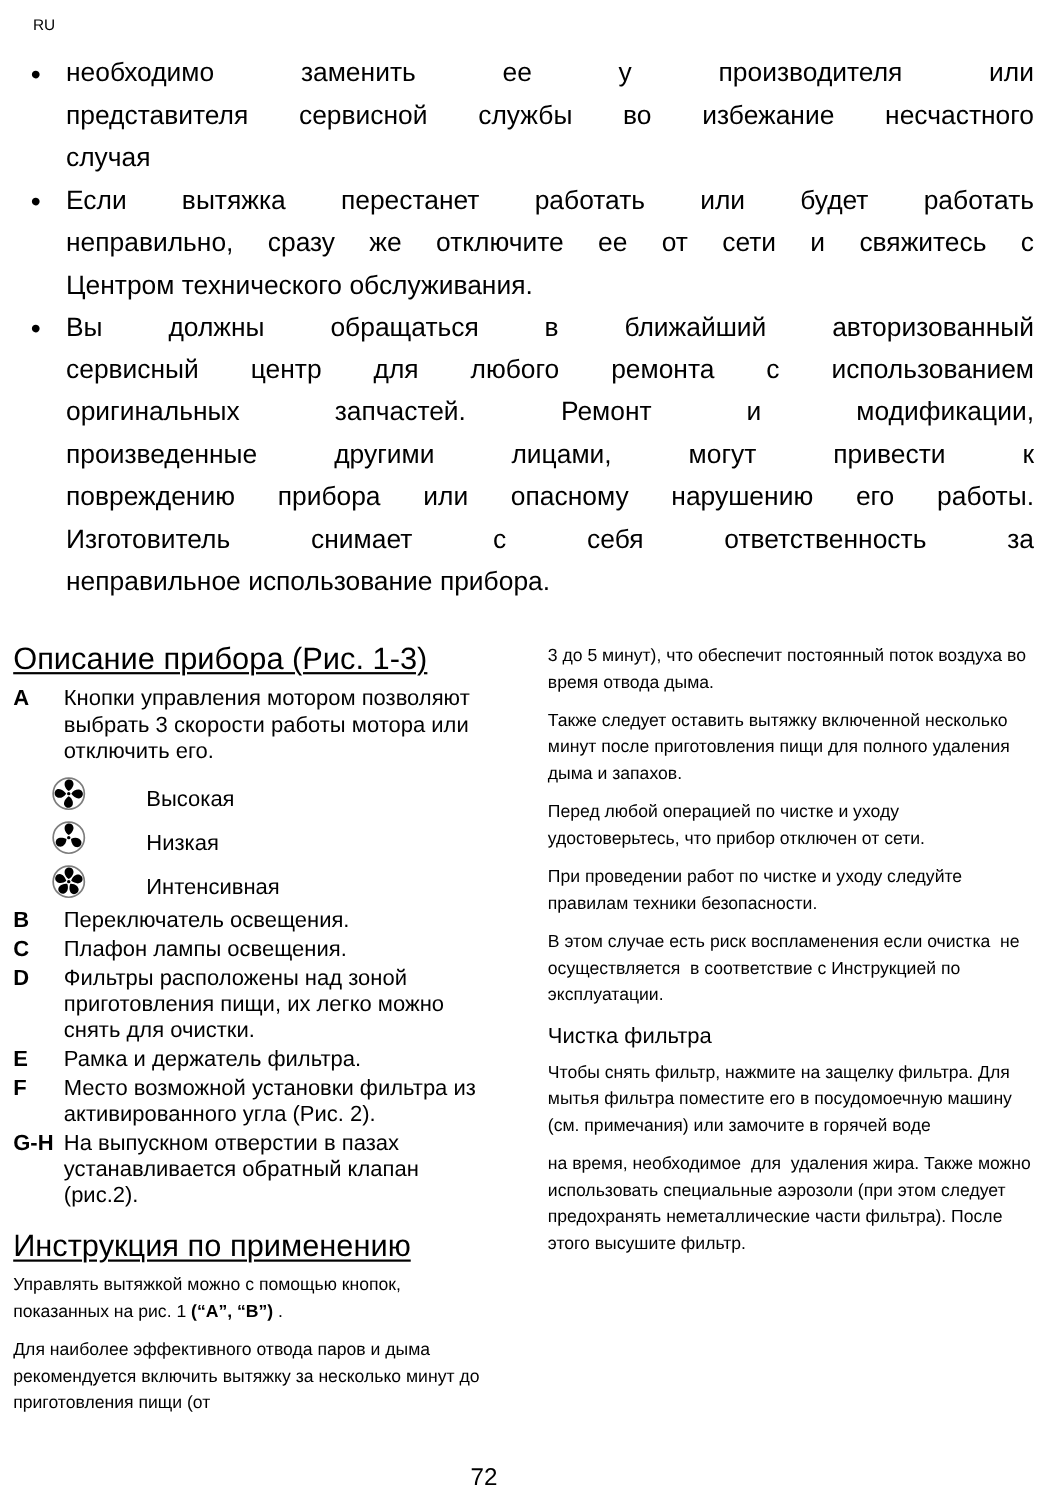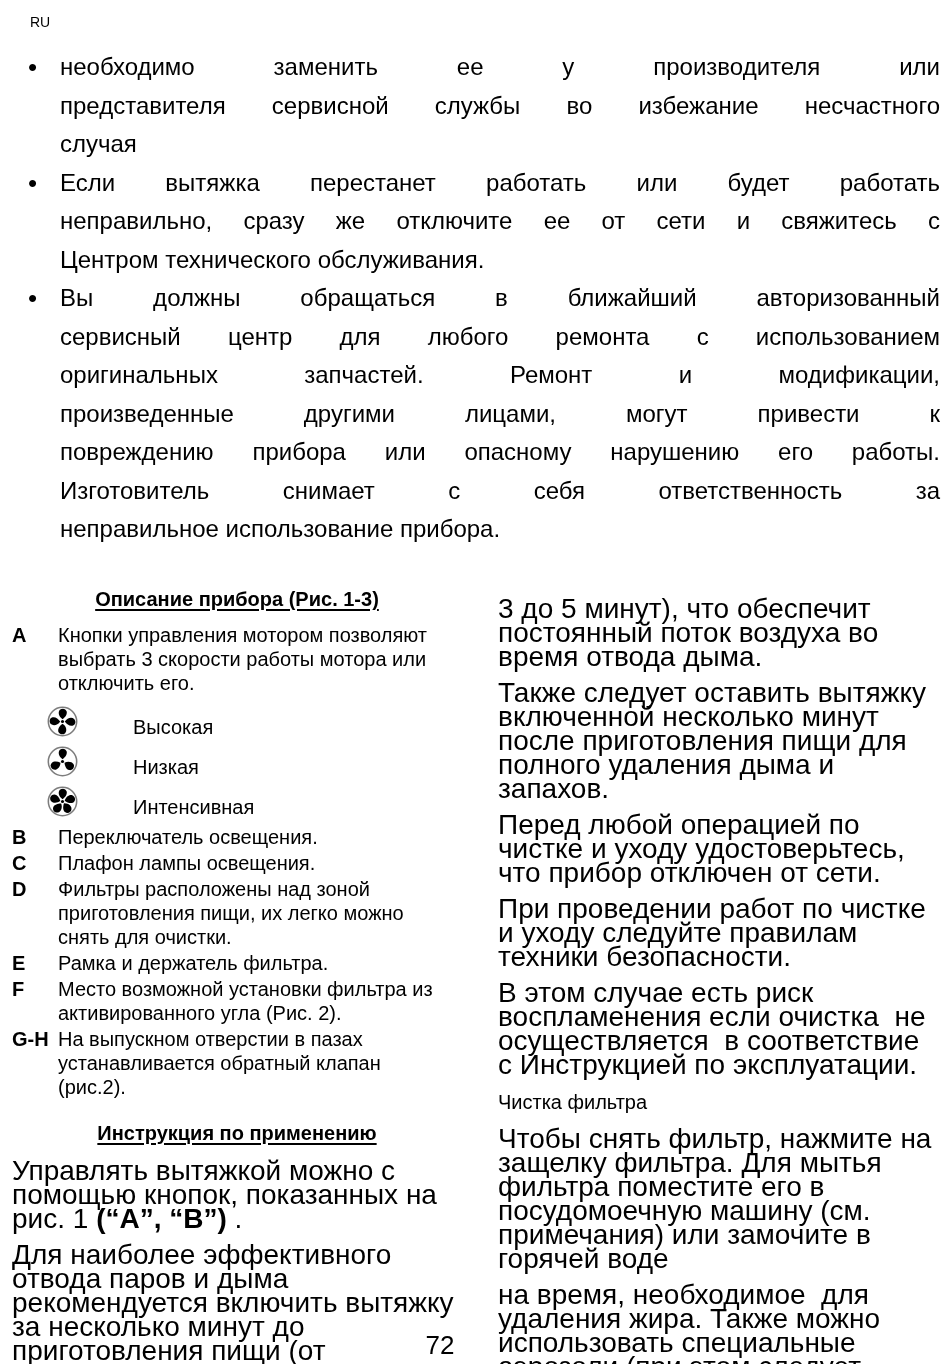--- a/index.html
+++ b/index.html
@@ -15,40 +15,40 @@
   .bullet{position:relative;padding-left:60px;width:880px;}
   .bullet-dot{position:absolute;left:28px;top:0;font-size:26px;line-height:38.5px;}
   .bline{font-size:24px;line-height:38.5px;text-align:justify;text-align-last:justify;white-space:normal;}
   .bline.last{text-align-last:left;}
 
   
   .columns{position:absolute;left:12px;top:585px;display:flex;}
   .col-left{width:450px;}
   .col-right{width:440px;margin-left:36px;}
 
-  .h-underline{font-size:20px;font-weight:bold;text-decoration:underline;text-decoration-thickness:2px;text-underline-offset:3px;margin:0 0 10px 0;line-height:28px;text-align:center;}
+  .h-underline{font-size:28px;font-weight:normal;text-decoration:underline;text-decoration-thickness:2px;text-underline-offset:3px;margin:0 0 10px 0;line-height:28px;}
   .h-sub{font-size:20px;font-weight:normal;margin:12px 0 9px 0;line-height:26px;}
 
   .item{display:flex;font-size:20px;line-height:24px;margin:0 0 2px 0;}
   .item-label{width:46px;flex-shrink:0;font-weight:bold;}
   .item-text{width:396px;white-space:pre-wrap;}
 
   .speeds{margin:6px 0 4px 0;}
   .speed{display:flex;align-items:center;height:40px;padding-left:34px;}
   .speed svg{width:33px;height:33px;flex-shrink:0;}
   .speed-label{font-size:20px;margin-left:54px;margin-top:12px;}
 
-  .para{font-size:28px;line-height:24px;margin:12px 0 11px 0;white-space:pre-wrap;}
+  .para{font-size:16px;line-height:24px;margin:0 0 11px 0;white-space:pre-wrap;}
   .col-left .para{width:442px;}
   .col-right .para{width:440px;}
   .col-left .h-underline{margin-top:20px;}
   .col-right .h-underline{margin-top:8px;}
   .bold{font-weight:bold;}
 
-  .page-number{position:absolute;left:0;top:1330px;width:880px;text-align:center;font-size:26px;}
+  .page-number{position:absolute;left:0;top:1330px;width:880px;text-align:center;font-size:22px;}
 </style>
 </head>
 <body>
 
 <div class="ru-label">RU</div>
 
 <div class="bullets">
 
   <div class="bullet">
     <span class="bullet-dot">•</span>

